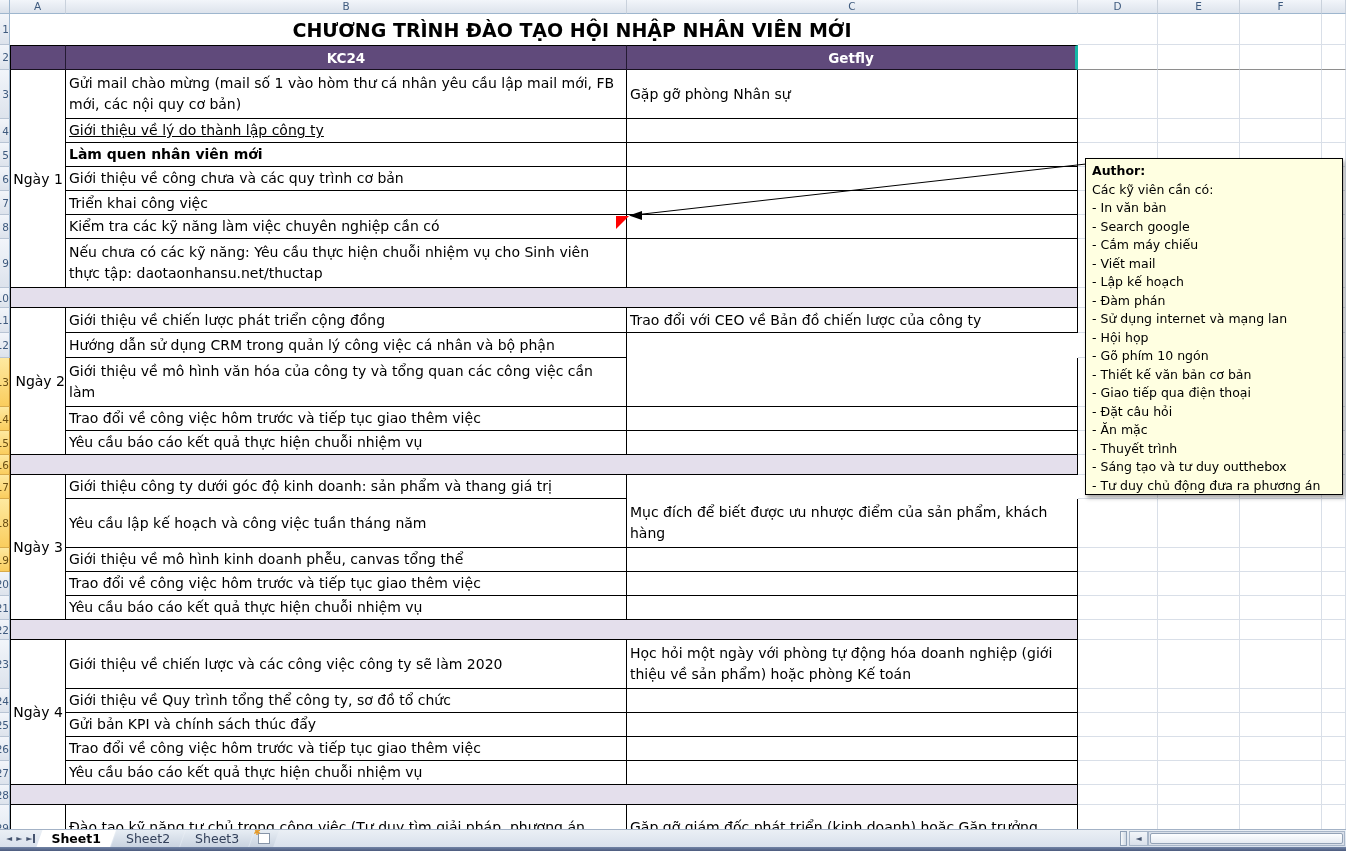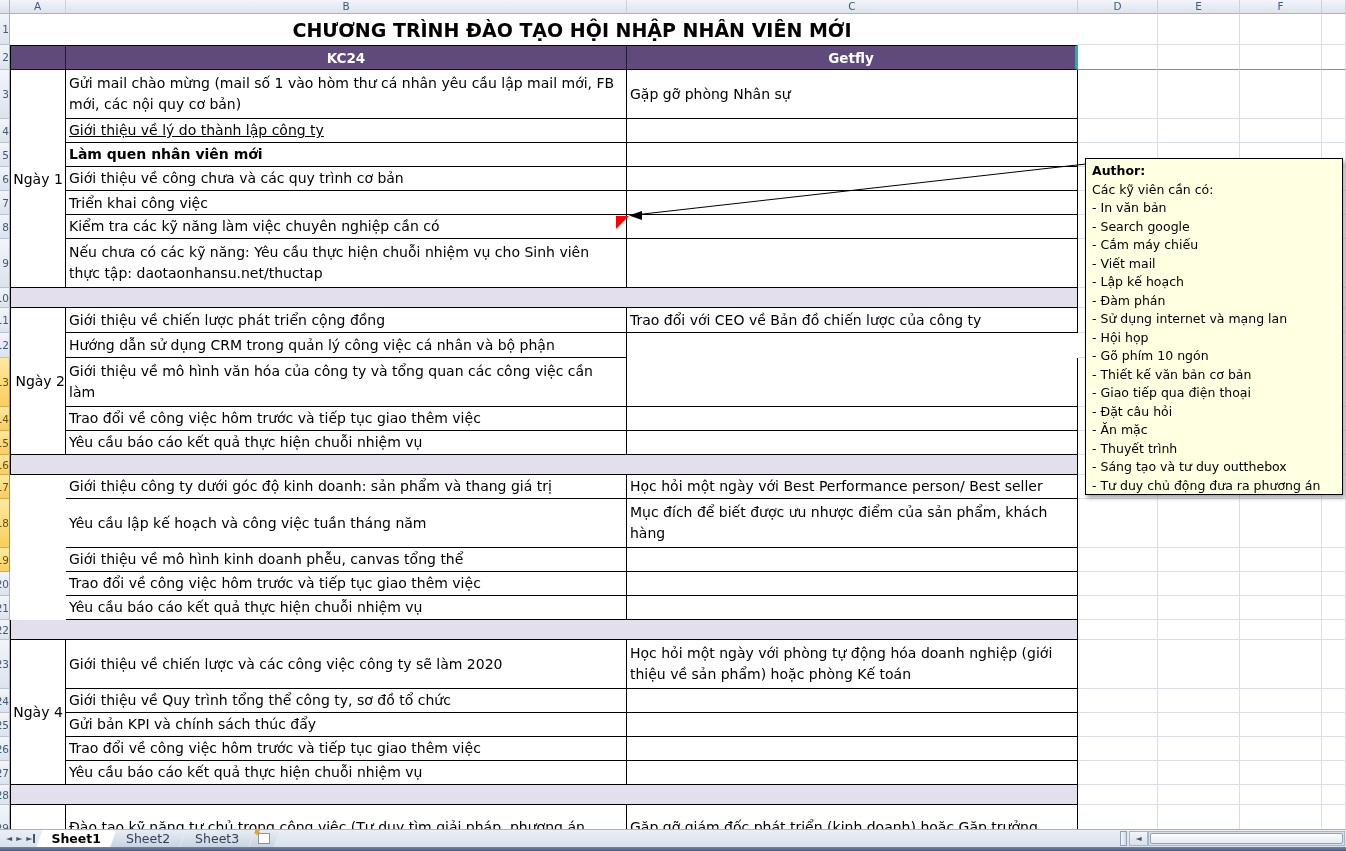--- a/index.html
+++ b/index.html
@@ -290,25 +290,25 @@
       <div class="bcell" style="grid-area: 13 / 3;"></div>
       <div class="bcell" style="grid-area: 14 / 2;">
         <span>Trao đổi về công việc hôm trước và tiếp tục giao thêm việc</span>
       </div>
       <div class="bcell" style="grid-area: 14 / 3;"></div>
       <div class="bcell" style="grid-area: 15 / 2;">
         <span>Yêu cầu báo cáo kết quả thực hiện chuỗi nhiệm vụ</span>
       </div>
       <div class="bcell" style="grid-area: 15 / 3;"></div>
       <div class="sep" style="grid-area: 16 / 1 / auto / 4;"></div>
+      <div class="day" style="grid-area: 17 / 1 / 22;">
+        <span>Ngày 3</span>
+      </div>
       <div class="bcell" style="grid-area: 17 / 2;">
         <span>Giới thiệu công ty dưới góc độ kinh doanh: sản phẩm và thang giá trị</span>
-      </div>
-      <div class="bcell" style="grid-area: 17 / 3;">
-        <span>Học hỏi một ngày với Best Performance person/ Best seller</span>
       </div>
       <div class="bcell" style="grid-area: 18 / 2;">
         <span>Yêu cầu lập kế hoạch và công việc tuần tháng năm</span>
       </div>
       <div class="bcell" style="grid-area: 18 / 3;">
         <span>Mục đích để biết được ưu nhược điểm của sản phẩm, khách hàng</span>
       </div>
       <div class="bcell" style="grid-area: 19 / 2;">
         <span>Giới thiệu về mô hình kinh doanh phễu, canvas tổng thể</span>
       </div>

